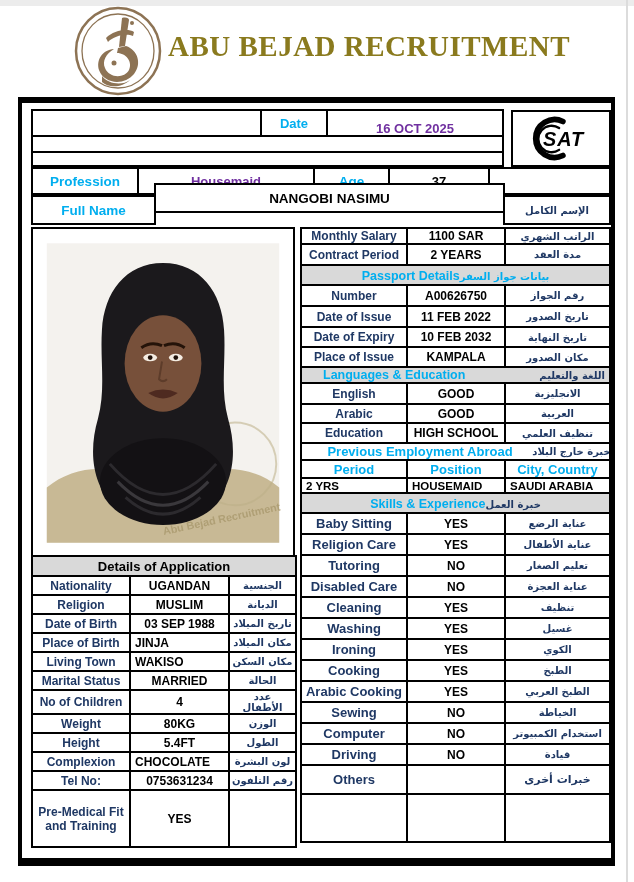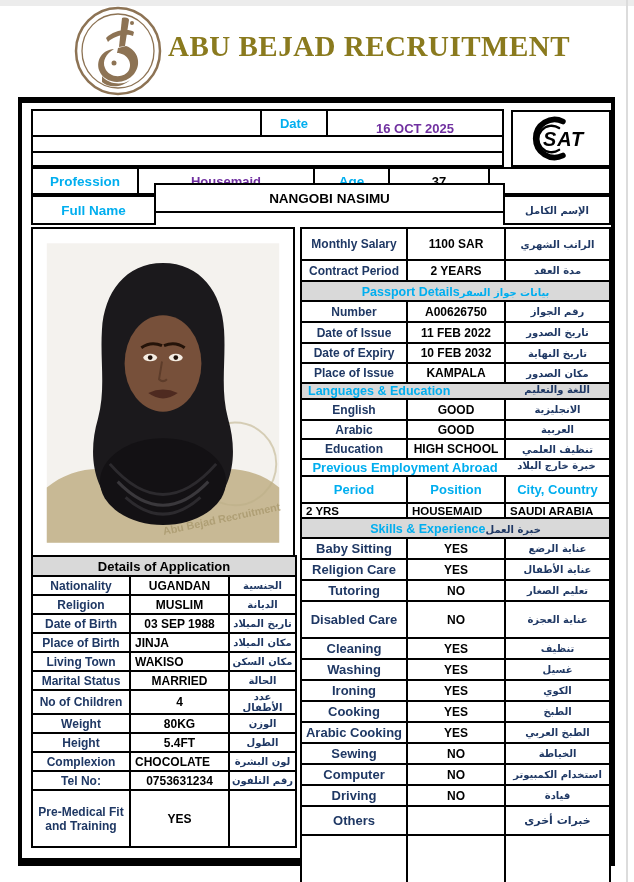--- a/index.html
+++ b/index.html
@@ -19,21 +19,21 @@
   .purple{color:#7030a0;}
   .navy{color:#1f3864;}
   .arb{font-family:"DejaVu Sans",sans-serif;direction:rtl;color:#1f3864;font-size:10px;font-weight:700;}
   
   table.grid{border-collapse:collapse;table-layout:fixed;position:absolute;background:#fff;}
   .grid td{border:2px solid #000;padding:0 2px;text-align:center;vertical-align:middle;overflow:hidden;}
   .lbl{color:#1f3864;font-weight:700;font-size:12px;}
   .val{color:#000;font-weight:700;font-size:12px;}
   .left{text-align:left !important;padding-left:4px !important;}
   .gray{background:#d9d9d9;}
-  .split{display:flex;align-items:flex-start;width:100%;}
+  .split{display:flex;align-items:center;width:100%;margin-left:15px;}
   .split .en{flex:2;font-weight:700;font-size:12.5px;}
   .split .en.alignleft{text-align:left;padding-left:4px;}
   .split .ar2{flex:1;}
   .combo .en{font-weight:700;font-size:12.5px;}
   .combo .arjoin{font-family:"DejaVu Sans",sans-serif;direction:rtl;font-size:10px;font-weight:700;margin-left:0;}
   .dethdr{color:#000;font-weight:700;font-size:13px;}
   .colhdr{color:#00aeef;font-weight:700;font-size:13px;}
   .empval{font-size:11.5px;}
 </style>
 </head>
@@ -182,21 +182,21 @@
   </tbody>
     </table>
 
   <table class="grid" style="left:300px;top:227px;width:309px;">
     <colgroup>
         <col style="width:106px">
         <col style="width:98px">
         <col style="width:105px">
       </colgroup>
     <tbody>
-        <tr style="height:32px">
+        <tr style="height:16px">
           <td class="lbl">Monthly Salary</td>
           <td class="val">1100 SAR</td>
           <td class="arb">الراتب الشهري</td>
         </tr>
     <tr style="height:21px">
           <td class="lbl">Contract Period</td>
           <td class="val">2 YEARS</td>
           <td class="arb">مدة العقد</td>
         </tr>
 
@@ -249,21 +249,21 @@
         </tr>
 
     <tr style="height:17px">
       <td colspan="3">
             <div class="split">
               <span class="en cyan" style="font-size:13px;">Previous Employment Abroad</span>
               <span class="ar2 arb" style="text-align:center;">خبرة خارج البلاد</span>
             </div>
           </td>
     </tr>
-    <tr style="height:27px">
+    <tr style="height:18px">
       <td class="colhdr">Period</td>
       <td class="colhdr">Position</td>
       <td class="colhdr">City,  Country</td>
     </tr>
     <tr style="height:15px">
       <td class="val left empval">2 YRS</td>
       <td class="val left empval">HOUSEMAID</td>
       <td class="val left empval">SAUDI ARABIA</td>
     </tr>
 
@@ -278,21 +278,21 @@
     <tr style="height:21px">
           <td class="lbl" style="font-size:13px">Religion Care</td>
           <td class="val">YES</td>
           <td class="arb">عناية الأطفال</td>
         </tr>
     <tr style="height:21px">
           <td class="lbl" style="font-size:13px">Tutoring</td>
           <td class="val">NO</td>
           <td class="arb">تعليم الصغار</td>
         </tr>
-    <tr style="height:37px">
+    <tr style="height:21px">
           <td class="lbl" style="font-size:13px">Disabled Care</td>
           <td class="val">NO</td>
           <td class="arb">عناية العجزة</td>
         </tr>
     <tr style="height:21px">
           <td class="lbl" style="font-size:13px">Cleaning</td>
           <td class="val">YES</td>
           <td class="arb">تنظيف</td>
         </tr>
     <tr style="height:21px">

